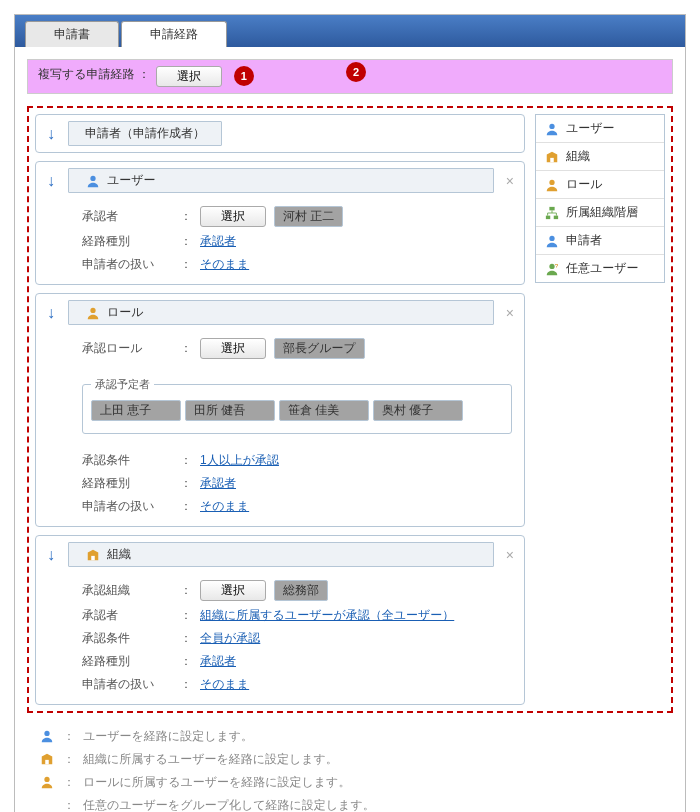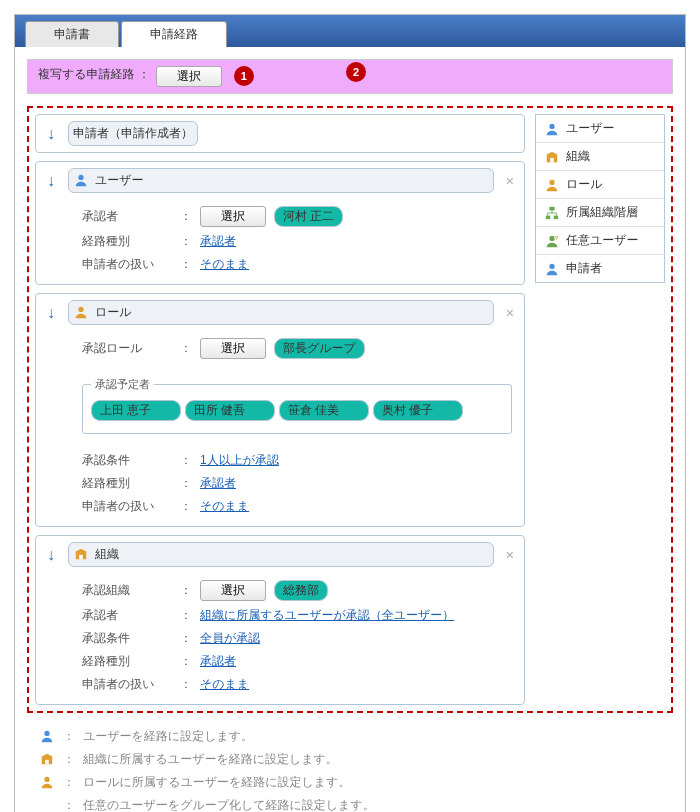--- a/index.html
+++ b/index.html
@@ -15,28 +15,28 @@
 .select-btn { background: linear-gradient(#fff,#e8e8e8); border: 1px solid #aaa; border-radius: 3px; padding: 1px 20px; font-size: 12px; cursor: pointer; }
 .callout { display: inline-flex; align-items: center; justify-content: center; width: 20px; height: 20px; border-radius: 50%; background: #c00000; color: #fff; font-size: 11px; font-weight: bold; }
 .callout-1 { margin-left: 6px; }
 .callout-2 { position: absolute; left: 318px; top: 2px; }
 .content-flex { display: flex; margin: 0 12px 12px; gap: 10px; border: 2px dashed #c00000; padding: 6px; position: relative; }
 .left-col { flex: 1; display: flex; flex-direction: column; gap: 8px; }
 .right-col { width: 130px; }
 .route-block { border: 1px solid #b5c6d6; border-radius: 4px; background: #fff; }
 .route-head { display: flex; align-items: center; padding: 6px; gap: 8px; }
 .arrow-down { display: inline-flex; align-items: center; justify-content: center; width: 18px; height: 18px; color: #2e6fc4; font-size: 16px; font-weight: bold; }
-.title-box { background: #eef2f6; border: 1px solid #b5c6d6; border-radius: 6px; padding: 3px 4px; display: inline-flex; align-items: flex-start; gap: 6px; flex: 1; }
+.title-box { background: #eef2f6; border: 1px solid #b5c6d6; border-radius: 1px; padding: 3px 16px; display: inline-flex; align-items: center; gap: 6px; flex: 1; }
 .close-x { color: #aaa; cursor: pointer; font-size: 14px; padding: 0 4px; }
 .route-body { padding: 4px 12px 8px 46px; }
 .field-row { display: flex; align-items: center; padding: 3px 0; gap: 8px; }
 .field-label { width: 90px; color: #555; }
 .colon { color: #555; }
 .link { color: #1a5fb4; text-decoration: underline; cursor: pointer; }
-.tag { background: #14b8a6; border: 1px solid #b5c6d6; padding: 1px 8px; border-radius: 9px; display: inline-block; margin-right: 4px; font-family: Liberation Serif, serif; }
+.tag { background: #a3a3a3; border: 1px solid #b5c6d6; padding: 1px 8px; border-radius: 2px; display: inline-block; margin-right: 4px; }
 .fieldset { border: 1px solid #b5c6d6; margin: 15px 0; padding: 8px; border-radius: 3px; }
 .fieldset-legend { font-size: 11px; color: #555; padding: 0 4px; }
 .side-list { border: 1px solid #b5c6d6; background: #fff; }
 .side-item { padding: 5px 8px; border-bottom: 1px solid #e0e0e0; display: flex; align-items: center; gap: 6px; cursor: pointer; }
 .side-item:last-child { border-bottom: none; }
 .icon { display: inline-flex; width: 16px; height: 16px; align-items: center; justify-content: center; }
 .legend-section { margin: 12px 24px 16px; color: #888; }
 .legend-row { display: flex; align-items: flex-start; gap: 8px; padding: 3px 0; }
 .legend-row .icon { flex-shrink: 0; }
 svg { width: 14px; height: 14px; }
@@ -231,35 +231,35 @@
                   <rect x="1" y="11" width="5" height="4" fill="#6aa84f"></rect>
                   <rect x="10" y="11" width="5" height="4" fill="#6aa84f"></rect>
                   <path d="M8 5v3M3 11V8h10v3" stroke="#6aa84f" fill="none"></path>
                 </svg>
               </span>
               <span>所属組織階層</span>
             </div>
             <div class="side-item">
               <span class="icon">
                 <svg viewBox="0 0 16 16">
+                  <circle cx="8" cy="5" r="3" fill="#4b8fe0"></circle>
+                  <path d="M2 15c0-3 3-5 6-5s6 2 6 5z" fill="#4b8fe0"></path>
+                </svg>
+              </span>
+              <span>申請者</span>
+            </div>
+            <div class="side-item">
+              <span class="icon">
+                <svg viewBox="0 0 16 16">
                   <circle cx="8" cy="5" r="3" fill="#6aa84f"></circle>
                   <path d="M2 15c0-3 3-5 6-5s6 2 6 5z" fill="#6aa84f"></path>
                   <text x="11" y="7" font-size="7" fill="#d08000">?</text>
                 </svg>
               </span>
               <span>任意ユーザー</span>
-            </div>
-            <div class="side-item">
-              <span class="icon">
-                <svg viewBox="0 0 16 16">
-                  <circle cx="8" cy="5" r="3" fill="#4b8fe0"></circle>
-                  <path d="M2 15c0-3 3-5 6-5s6 2 6 5z" fill="#4b8fe0"></path>
-                </svg>
-              </span>
-              <span>申請者</span>
             </div>
           </div>
       </div>
     </div>
 
     <div class="legend-section" id="legend-section">
         <div class="legend-row">
           <span class="icon">
             <svg viewBox="0 0 16 16">
               <circle cx="8" cy="5" r="3" fill="#4b8fe0"></circle>

